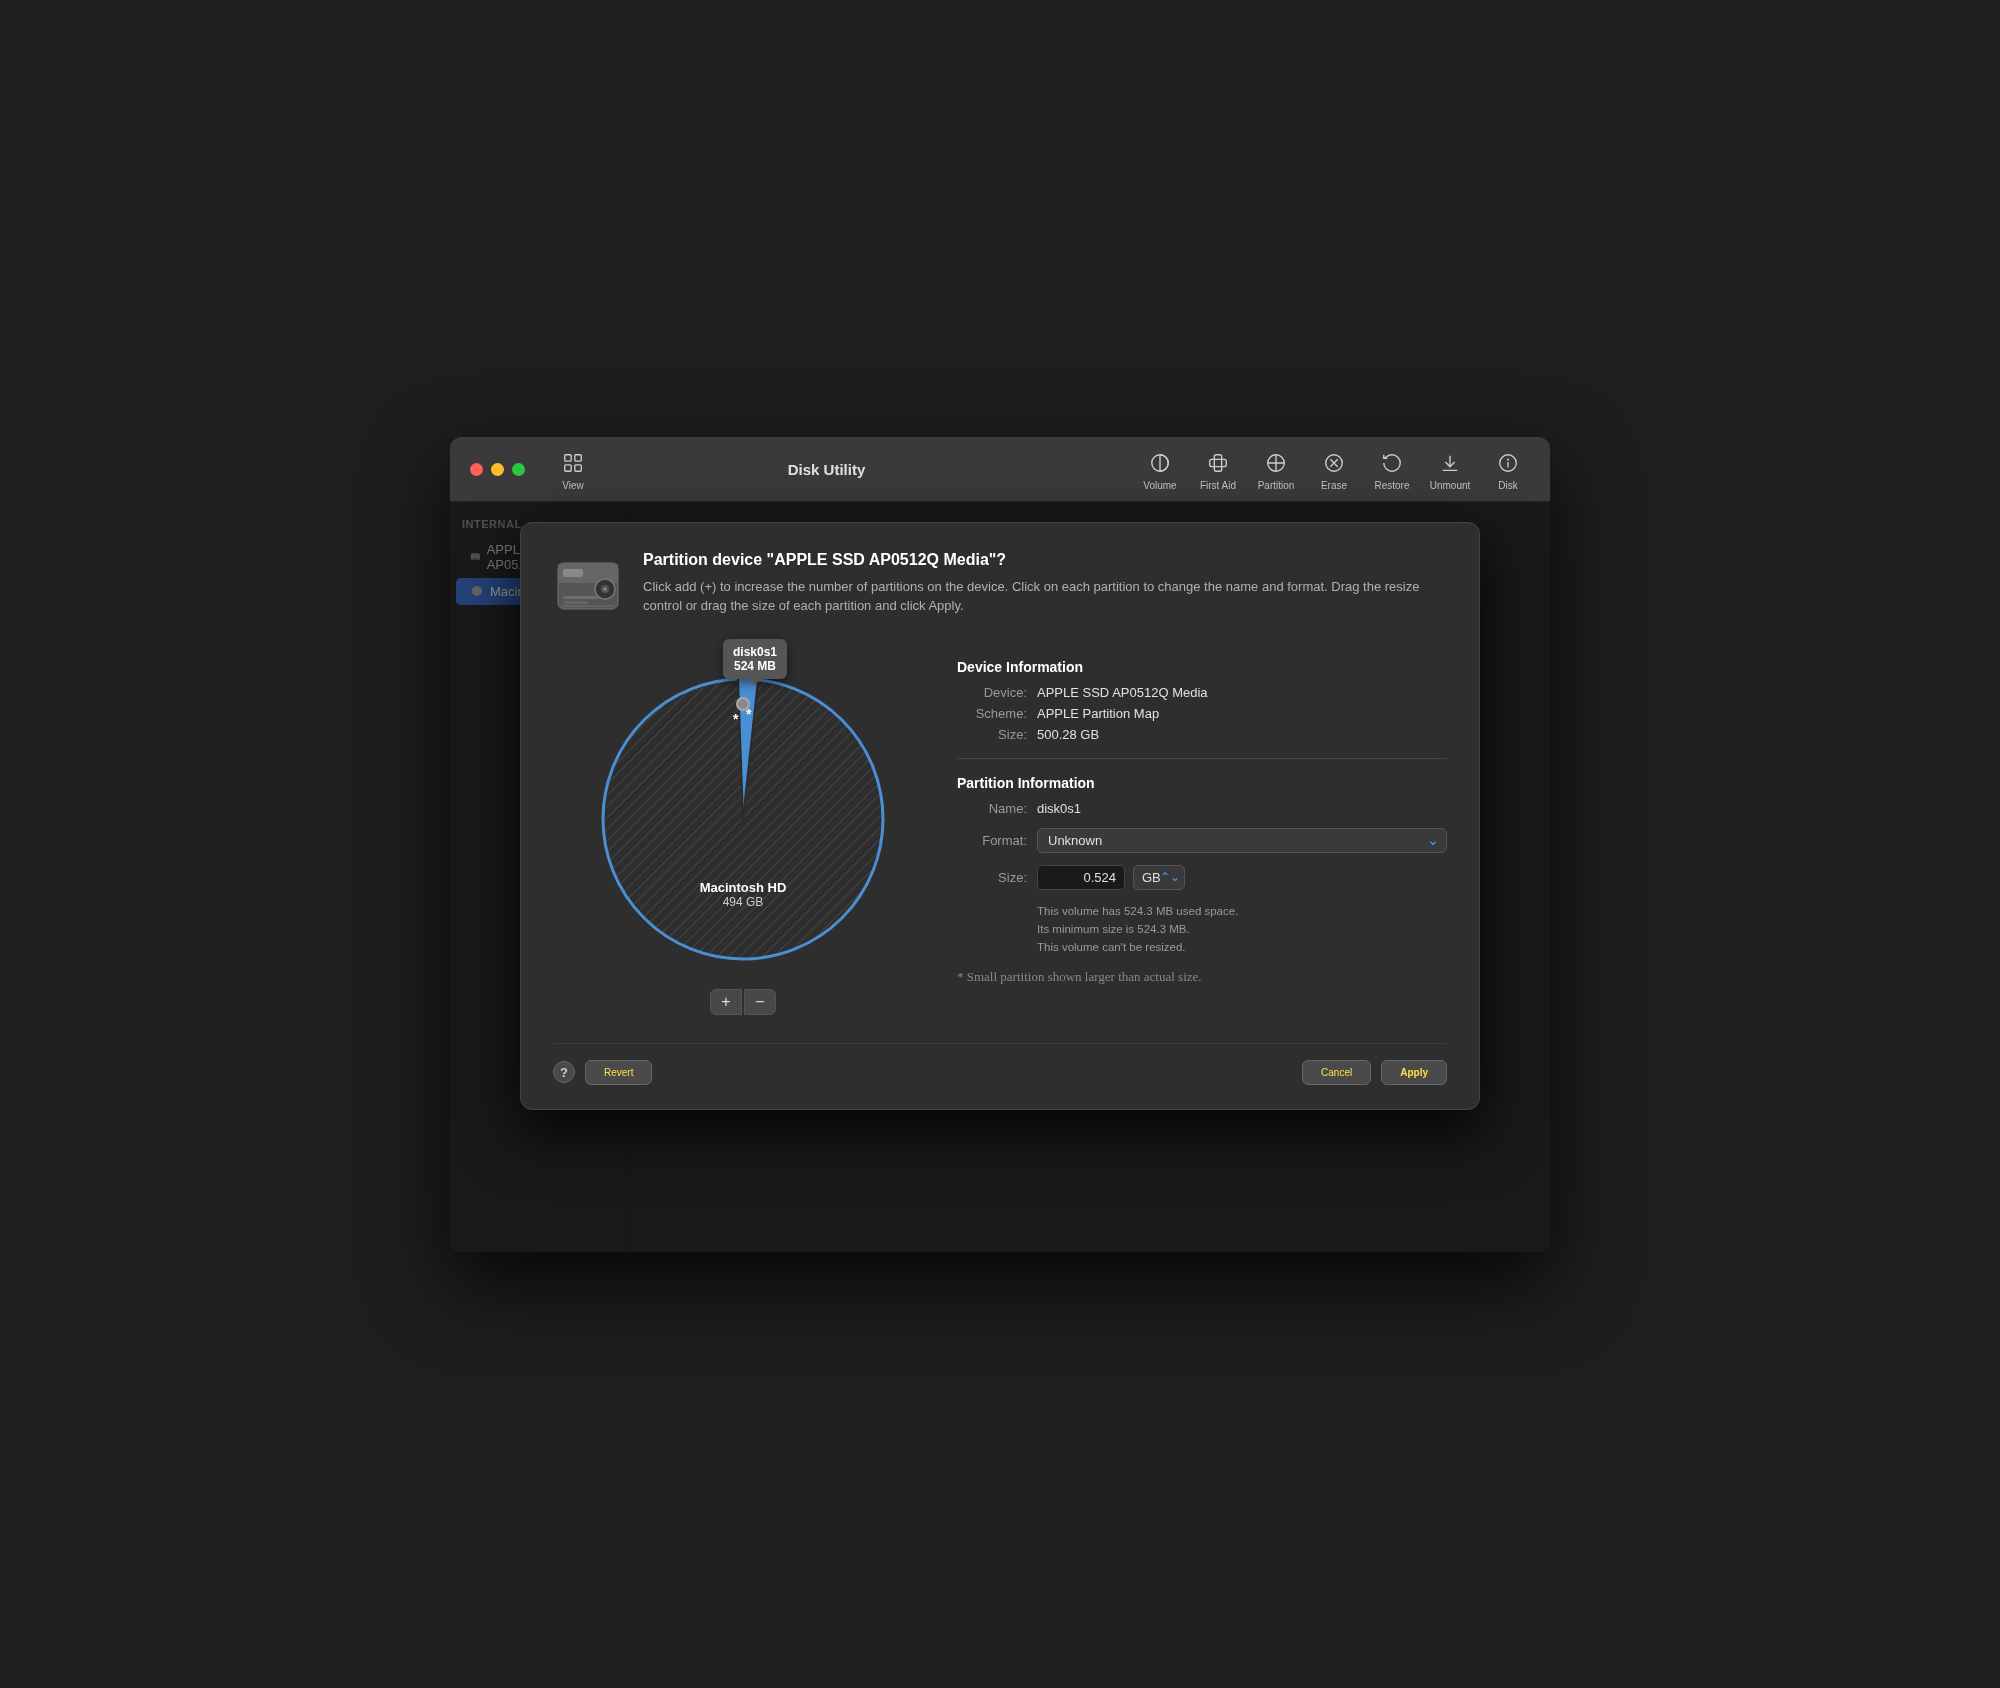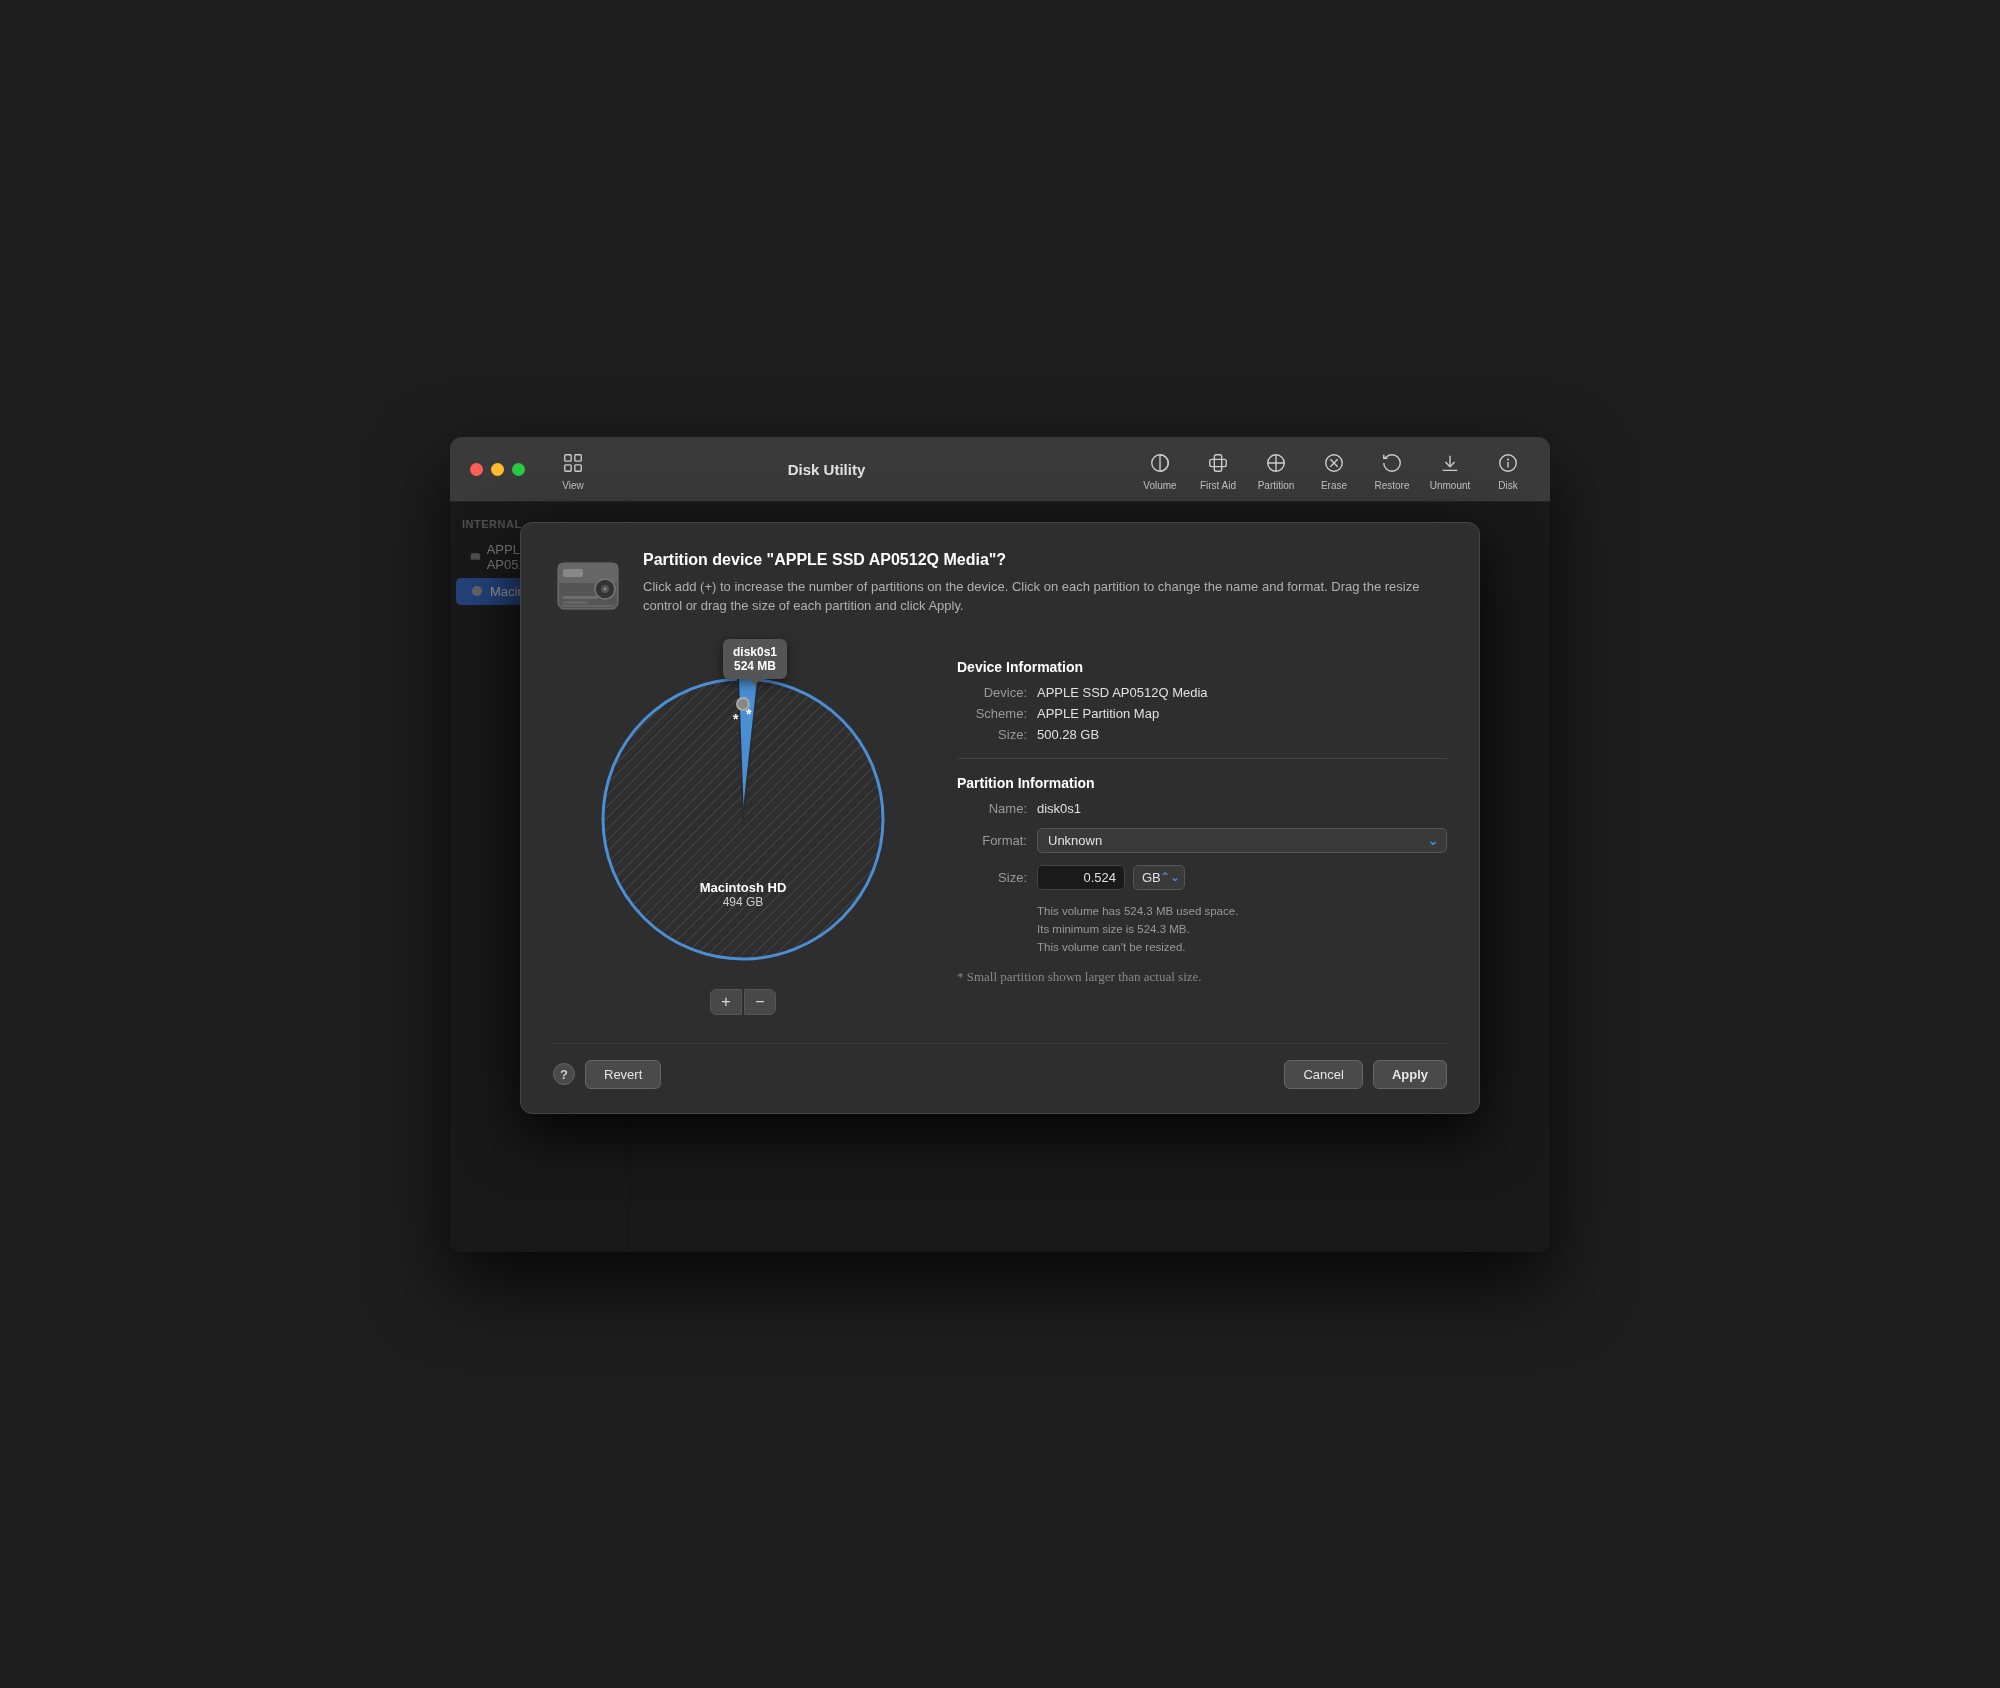--- a/index.html
+++ b/index.html
@@ -428,23 +428,23 @@
       display: flex;
       align-items: center;
       justify-content: center;
       cursor: pointer;
     }
 
     .footer-btn {
       background: #4a4a4a;
       border: 1px solid #666;
       border-radius: 6px;
-      color: #e5e5e5;
+      color: #fde047;
       padding: 6px 18px;
-      font-size: 13px;
+      font-size: 10px;
       cursor: pointer;
       text-align: right;
     }
 
     .footer-btn.primary {
       background: #4a4a4a;
       font-weight: bold;
     }
 
     .footer-right {

